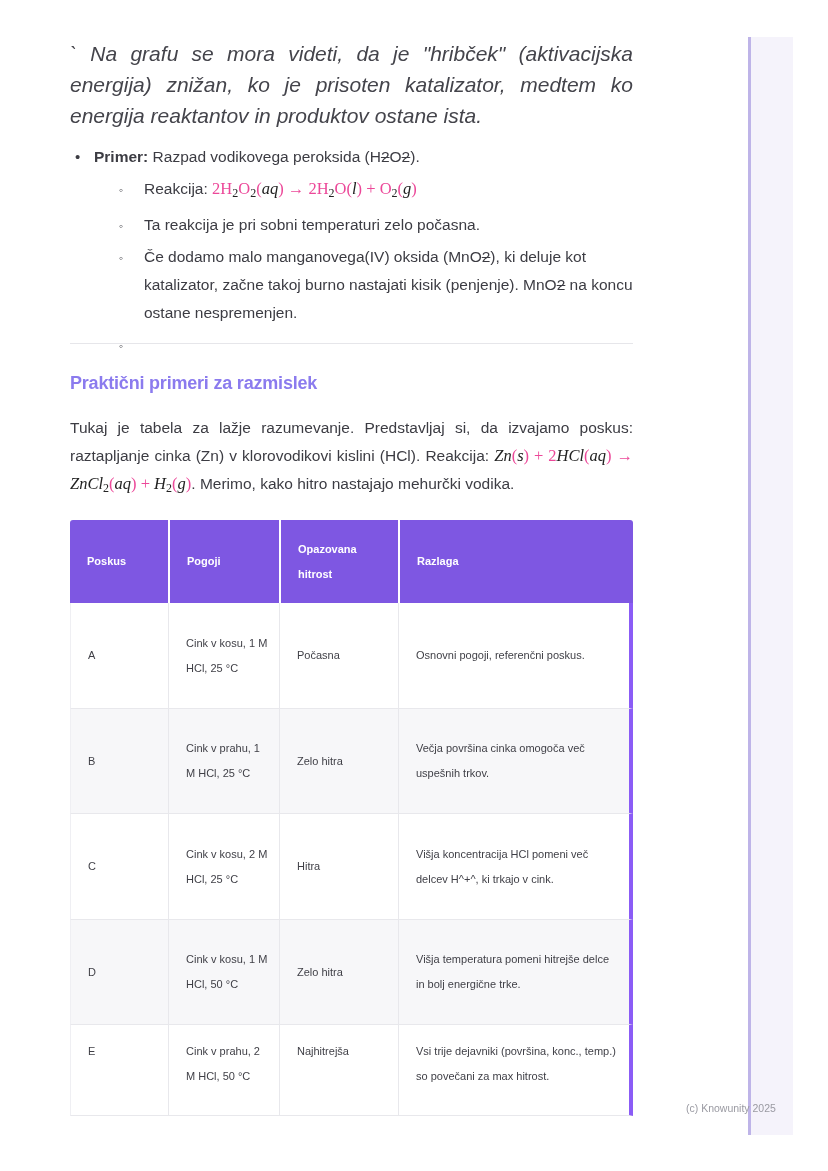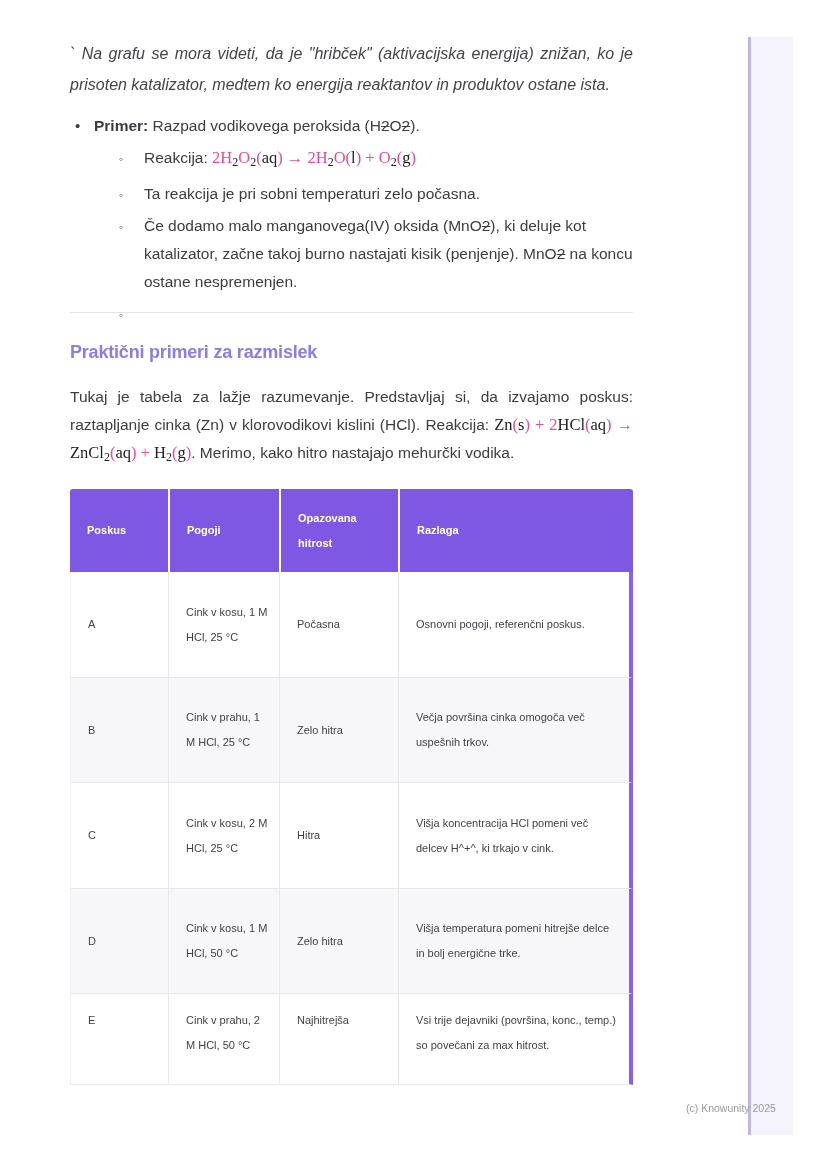--- a/index.html
+++ b/index.html
@@ -16,35 +16,35 @@
   html,body{background:#fff;}
   body{
     width:828px;height:1171px;position:relative;overflow:hidden;
     font-family:"Liberation Sans","DejaVu Sans",sans-serif;
     color:var(--body-text);
   }
   .content{
     position:absolute;left:70px;top:0;width:563px;padding-top:38px;
   }
   .italic-note{
-    font-style:italic;font-size:16px;line-height:31px;
+    font-style:italic;font-size:21px;line-height:31px;
     text-align:justify;color:#44444b;
   }
   .list{margin-top:12px;}
   .li{position:relative;font-size:15.5px;line-height:28px;}
   .li .marker{position:absolute;left:5px;top:0;}
   .li-main{padding-left:24px;}
   .li-main > .marker{font-size:15px;}
   .sub-list{margin-top:2px;}
   .li-sub{padding-left:74px;margin-top:4px;}
   .li-sub > .marker{left:49px;font-size:12px;top:1px;}
   .seg-b{font-weight:700;}
   .seg-s{text-decoration:line-through;}
   .seg-m{font-family:"Liberation Serif","DejaVu Serif",serif;font-size:16.5px;color:#ec4899;}
-  .seg-mit{font-family:"Liberation Serif","DejaVu Serif",serif;font-size:16.5px;color:#222;}
+  .seg-mit{font-family:"Liberation Serif","DejaVu Serif",serif;font-style:italic;font-size:16.5px;color:#222;}
   .seg-ms{font-family:"Liberation Serif","DejaVu Serif",serif;font-size:12px;vertical-align:-3px;color:#222;}
   hr.divider{border:none;border-top:1px solid #e6e6ea;margin-top:16px;}
   h2.section-heading{
     margin-top:24px;font-size:18px;line-height:30px;font-weight:700;
     color:var(--accent-purple);letter-spacing:-0.2px;
   }
   .table-intro{
     margin-top:16px;font-size:15.5px;line-height:28px;
     text-align:justify;
   }

